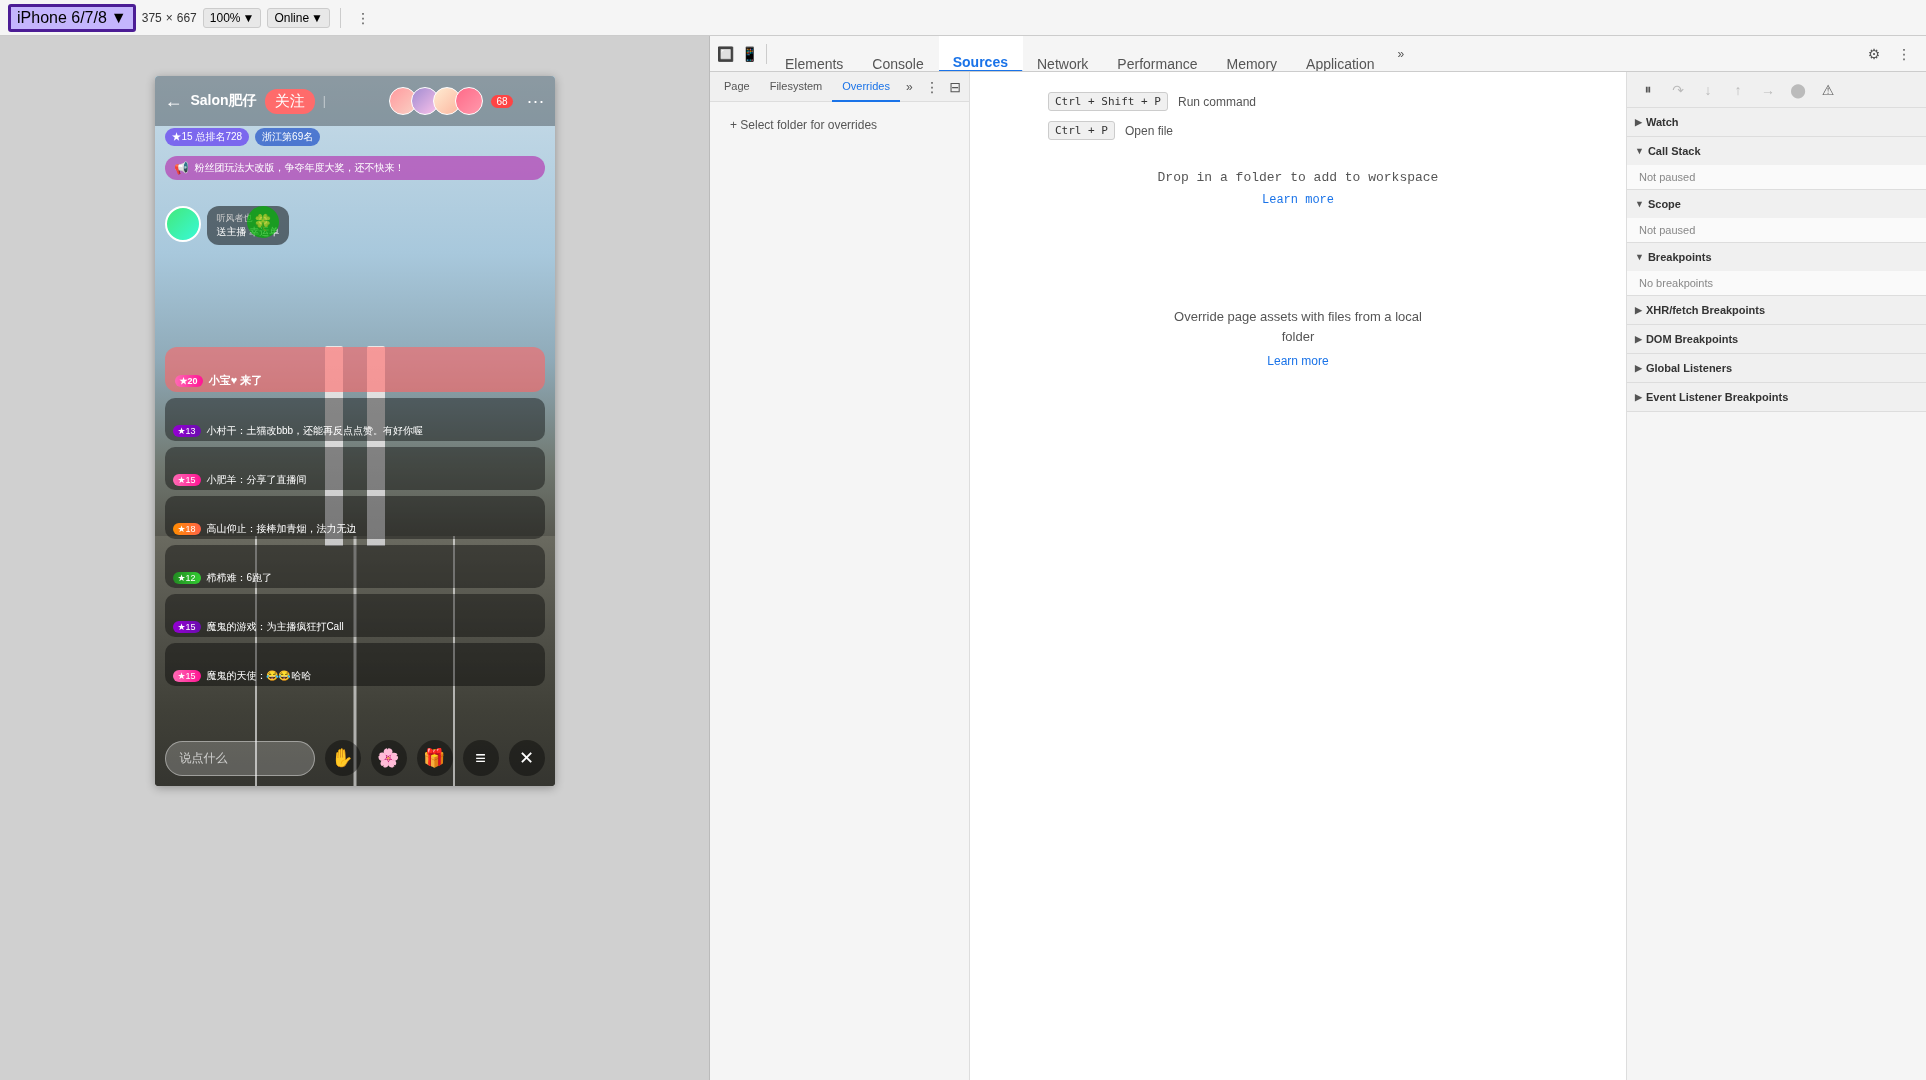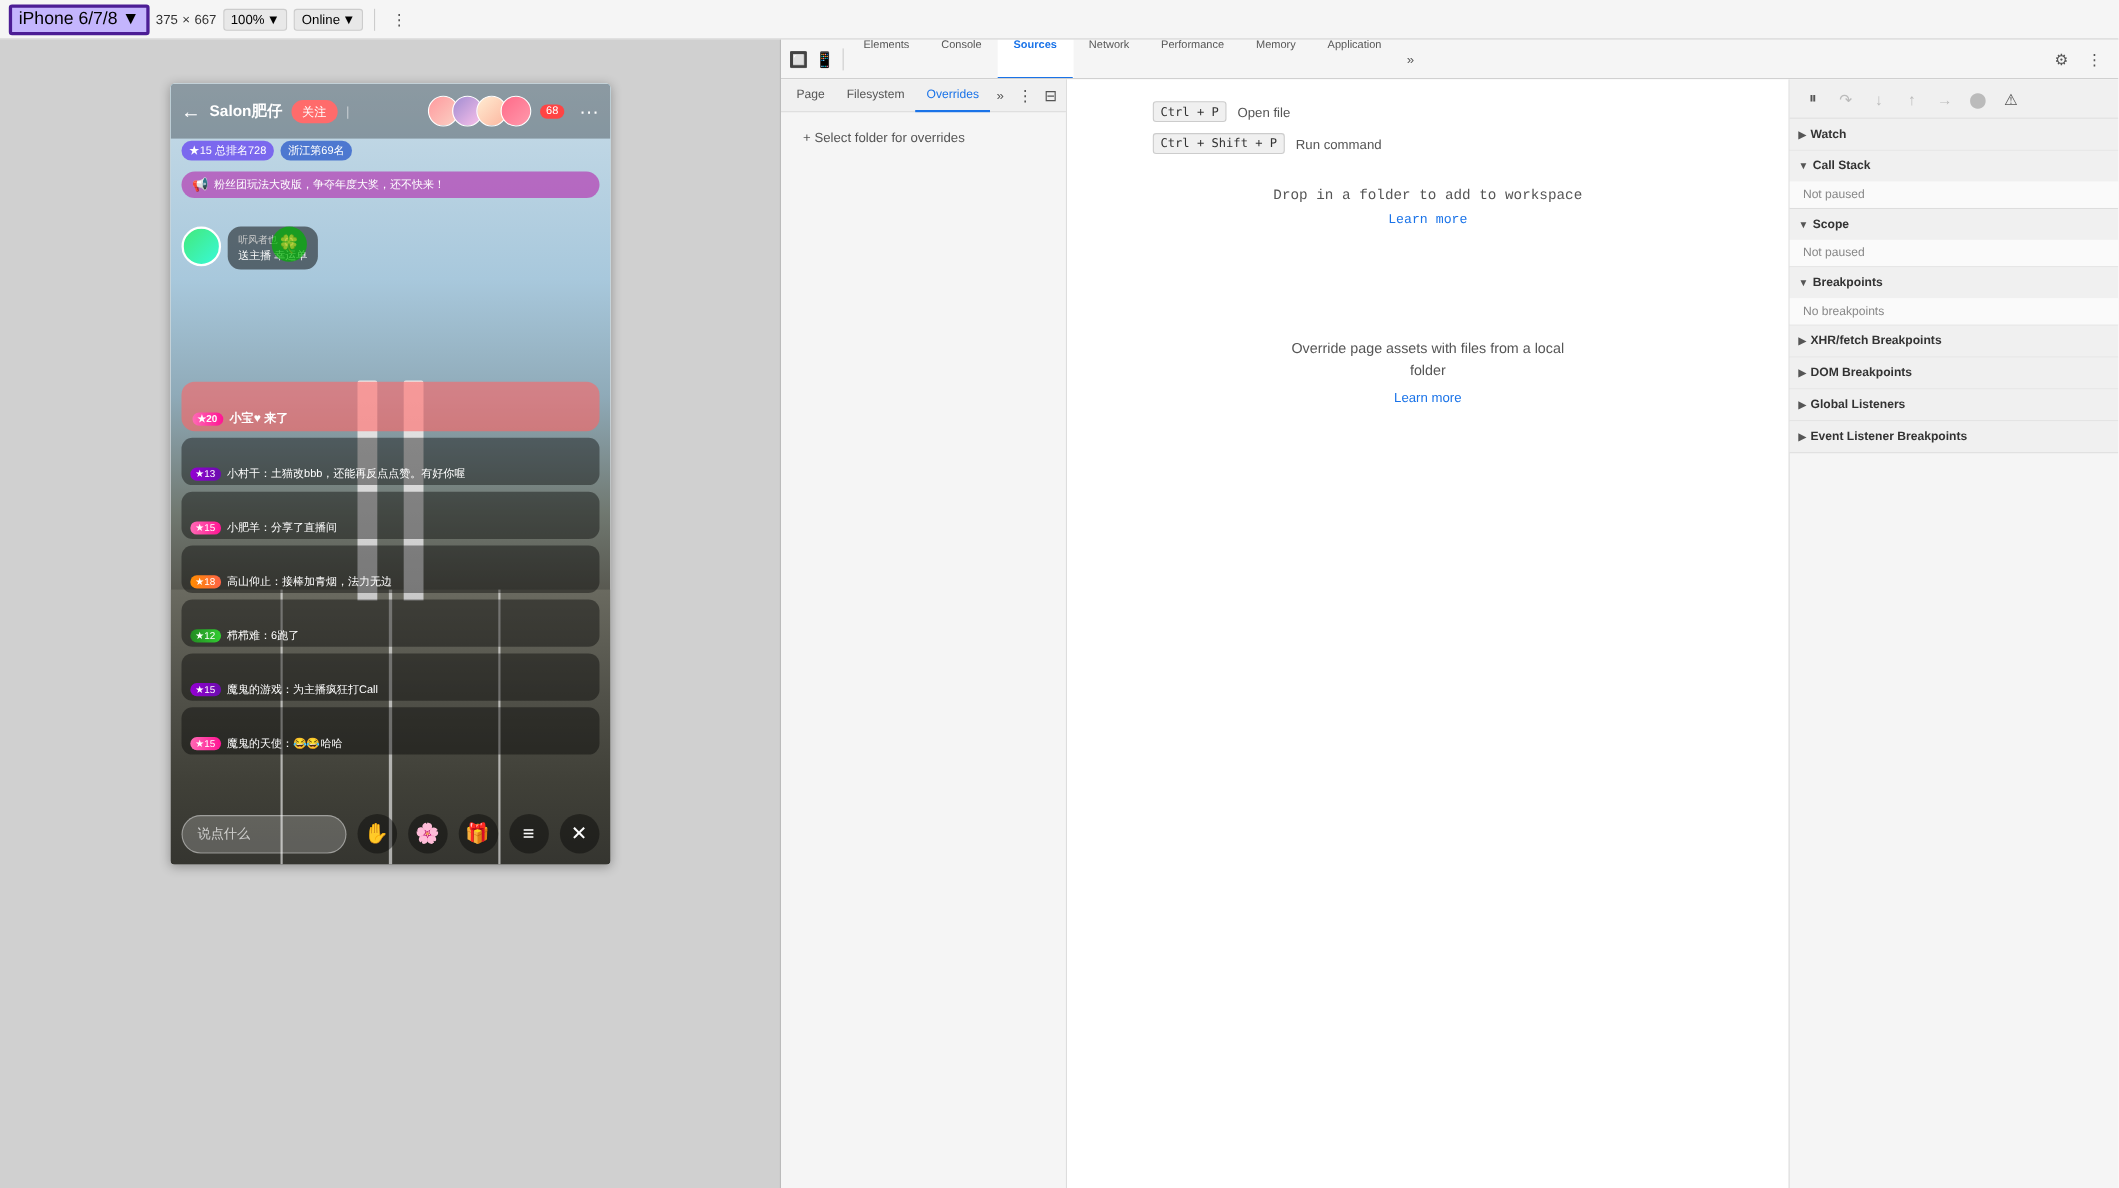--- a/index.html
+++ b/index.html
@@ -81,21 +81,21 @@
       height: 50px;
       background: rgba(0,0,0,0.3);
       display: flex;
       align-items: center;
       padding: 0 10px;
       gap: 8px;
       z-index: 10;
     }
     .back-btn { color: white; font-size: 18px; cursor: pointer; }
     .channel-name { color: white; font-size: 14px; font-weight: bold; }
-    .follow-btn { background: #ff6b6b; color: white; border-radius: 12px; padding: 3px 10px; font-size: 11px; cursor: pointer; }
+    .follow-btn { background: #ff6b6b; color: white; border-radius: 12px; padding: 3px 10px; font-size: 15px; cursor: pointer; }
     .separator-line { color: rgba(255,255,255,0.5); }
     .avatar-row { display: flex; align-items: center; gap: -4px; margin-left: auto; }
     .avatar-circle { width: 28px; height: 28px; border-radius: 50%; border: 1.5px solid white; background: #aaa; overflow: hidden; margin-left: -6px; }
     .avatar-circle:first-child { margin-left: 0; }
     .notification-badge { background: #ff4444; color: white; border-radius: 10px; padding: 1px 5px; font-size: 10px; min-width: 20px; text-align: center; }
     .more-btn { color: white; font-size: 18px; cursor: pointer; margin-left: 6px; }
 
     
     .stats-bar {
       position: absolute;
@@ -211,22 +211,22 @@
       height: 36px;
       background: #f5f5f5;
       border-bottom: 1px solid #ccc;
       padding: 0;
       overflow: hidden;
     }
     .devtools-tab {
       padding: 0 14px;
       height: 36px;
       display: flex;
-      align-items: flex-start;
-      font-size: 10px;
+      align-items: flex-end;
+      font-size: 14px;
       color: #555;
       cursor: pointer;
       border-right: 1px solid transparent;
       white-space: nowrap;
     }
     .devtools-tab.active { background: #fff; color: #1a73e8; border-bottom: 2px solid #1a73e8; font-weight: bold; }
     .devtools-tab-more { padding: 0 8px; height: 36px; display: flex; align-items: center; cursor: pointer; color: #555; }
     .devtools-tab-actions { margin-left: auto; display: flex; align-items: center; gap: 2px; padding-right: 8px; }
     .tab-action-btn { width: 28px; height: 28px; display: flex; align-items: center; justify-content: center; border-radius: 3px; cursor: pointer; color: #555; font-size: 14px; }
 
@@ -581,26 +581,26 @@
         <div class="sources-content">
           <div class="add-folder-btn">
             <span>+ Select folder for overrides</span>
           </div>
         </div>
       </div>
 
       <div class="sources-main">
         <div class="workspace-section">
           <div class="keyboard-shortcut-row">
+            <span class="kbd">Ctrl + Shift + P</span>
+            <span class="action-label">Run command</span>
+          </div>
+          <div class="keyboard-shortcut-row">
             <span class="kbd">Ctrl + P</span>
             <span class="action-label">Open file</span>
-          </div>
-          <div class="keyboard-shortcut-row">
-            <span class="kbd">Ctrl + Shift + P</span>
-            <span class="action-label">Run command</span>
           </div>
           <div class="drop-zone">
             <div class="drop-text">Drop in a folder to add to workspace</div>
             <a class="learn-more-link">Learn more</a>
           </div>
         </div>
 
         <div class="override-section">
           <div class="override-title">Override page assets with files from a local folder</div>
           <a class="learn-more-link">Learn more</a>

